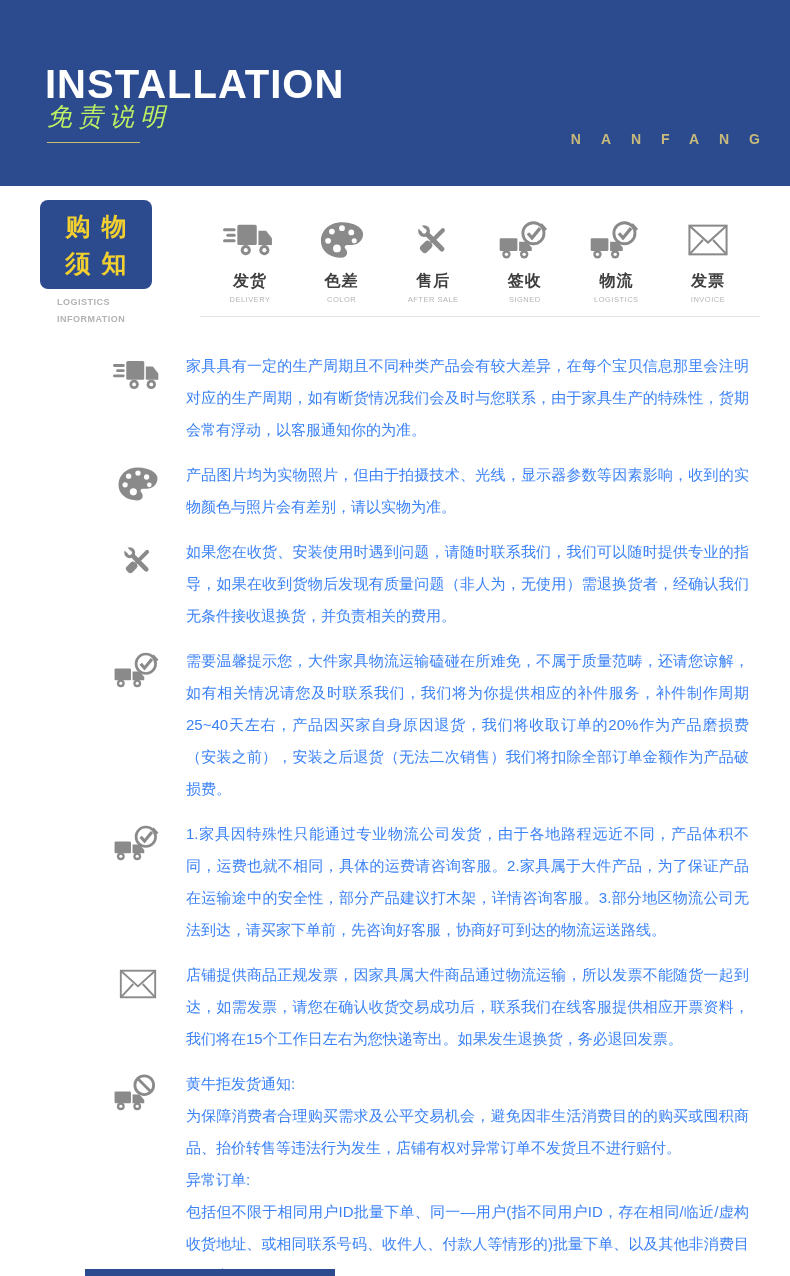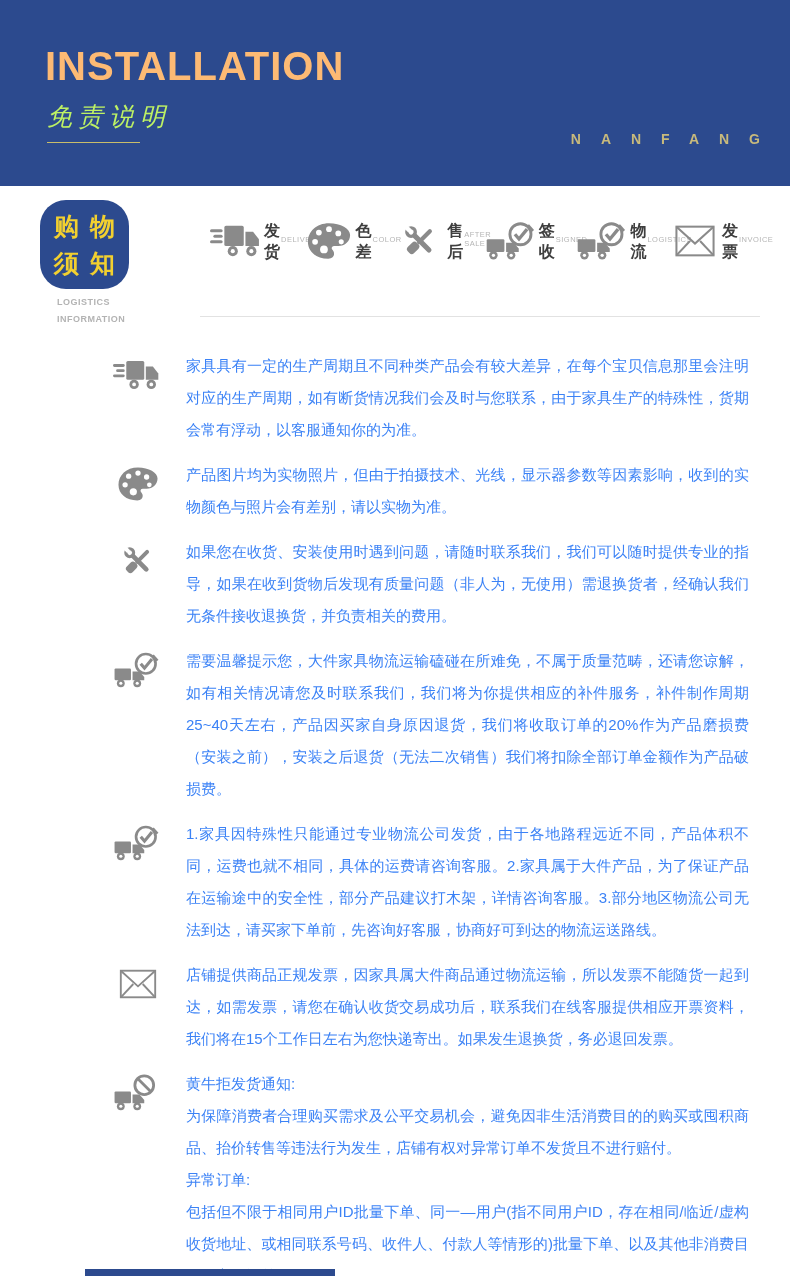--- a/index.html
+++ b/index.html
@@ -2,40 +2,40 @@
 <html><head>
 <meta charset="utf-8">
 <style>
   * { margin:0; padding:0; box-sizing:border-box; }
   html,body { background:#ffffff; }
   body { font-family:"Liberation Sans", sans-serif; }
   .page { position:relative; width:790px; height:1276px; background:#ffffff; overflow:hidden; }
 
   
   .header { position:absolute; left:0; top:0; width:790px; height:186px; background:#2c4a8e; }
-  .header-title { position:absolute; left:45px; top:44px; font-size:40px; font-weight:bold;
-                  color:#fdba74; letter-spacing:1px; }
+  .header-title { position:absolute; left:45px; top:62px; font-size:40px; font-weight:bold;
+                  color:#ffffff; letter-spacing:1px; }
   .header-subtitle { position:absolute; left:47px; top:100px; font-size:25px; color:#bef264;
                      letter-spacing:6px;font-style:italic; }
   .header-underline { position:absolute; left:47px; top:142px; width:93px; height:1px; background:#c9bd6a; }
   .header-brand { position:absolute; right:10px; top:131px; font-size:14px; font-weight:bold;
                   color:#c8ba7c; letter-spacing:20px; }
 
   
-  .badge { position:absolute; left:40px; top:200px; width:89px; height:89px; background:#2c4a8e;
-           border-radius:26px; display:flex; flex-direction:column; align-items:center;
+  .badge { position:absolute; left:40px; top:200px; width:112px; height:89px; background:#2c4a8e;
+           border-radius:8px; display:flex; flex-direction:column; align-items:center;
            justify-content:center; gap:4px; }
   .badge span { color:#f2d02f; font-size:25px; font-weight:bold; letter-spacing:11px; padding-left:11px; }
   .badge-sub { position:absolute; left:57px; top:294px; font-size:9px; color:#b3b3b3;
                letter-spacing:0.5px; line-height:1.9; font-weight:bold; }
 
   
   .services { position:absolute; left:210px; top:212px; width:538px; display:flex;
               justify-content:space-between; }
-  .service { width:80px; display:flex; flex-direction:row; align-items:center; color:#8a8a8a; }
+  .service { width:80px; display:flex; flex-direction:column; align-items:center; color:#8a8a8a; }
   .service .svg-wrap { height:50px; display:flex; align-items:flex-end; justify-content:center; }
   .service svg { width:54px; height:44px; }
   .service-label { margin-top:9px; font-size:16px; font-weight:bold; color:#3f3f3f; letter-spacing:1px; }
   .service-sub { margin-top:3px; font-size:7.5px; color:#b5b5b5; letter-spacing:0.5px; }
   .services-divider { position:absolute; left:200px; top:316px; width:560px; height:1px; background:#e2e2e2; }
 
   
   .notes { position:absolute; left:113px; top:350px; width:640px; }
   .note { display:flex; margin-bottom:13px; }
   .note-icon { flex:0 0 50px; margin-right:23px; padding-top:5px; color:#8a8a8a; }

